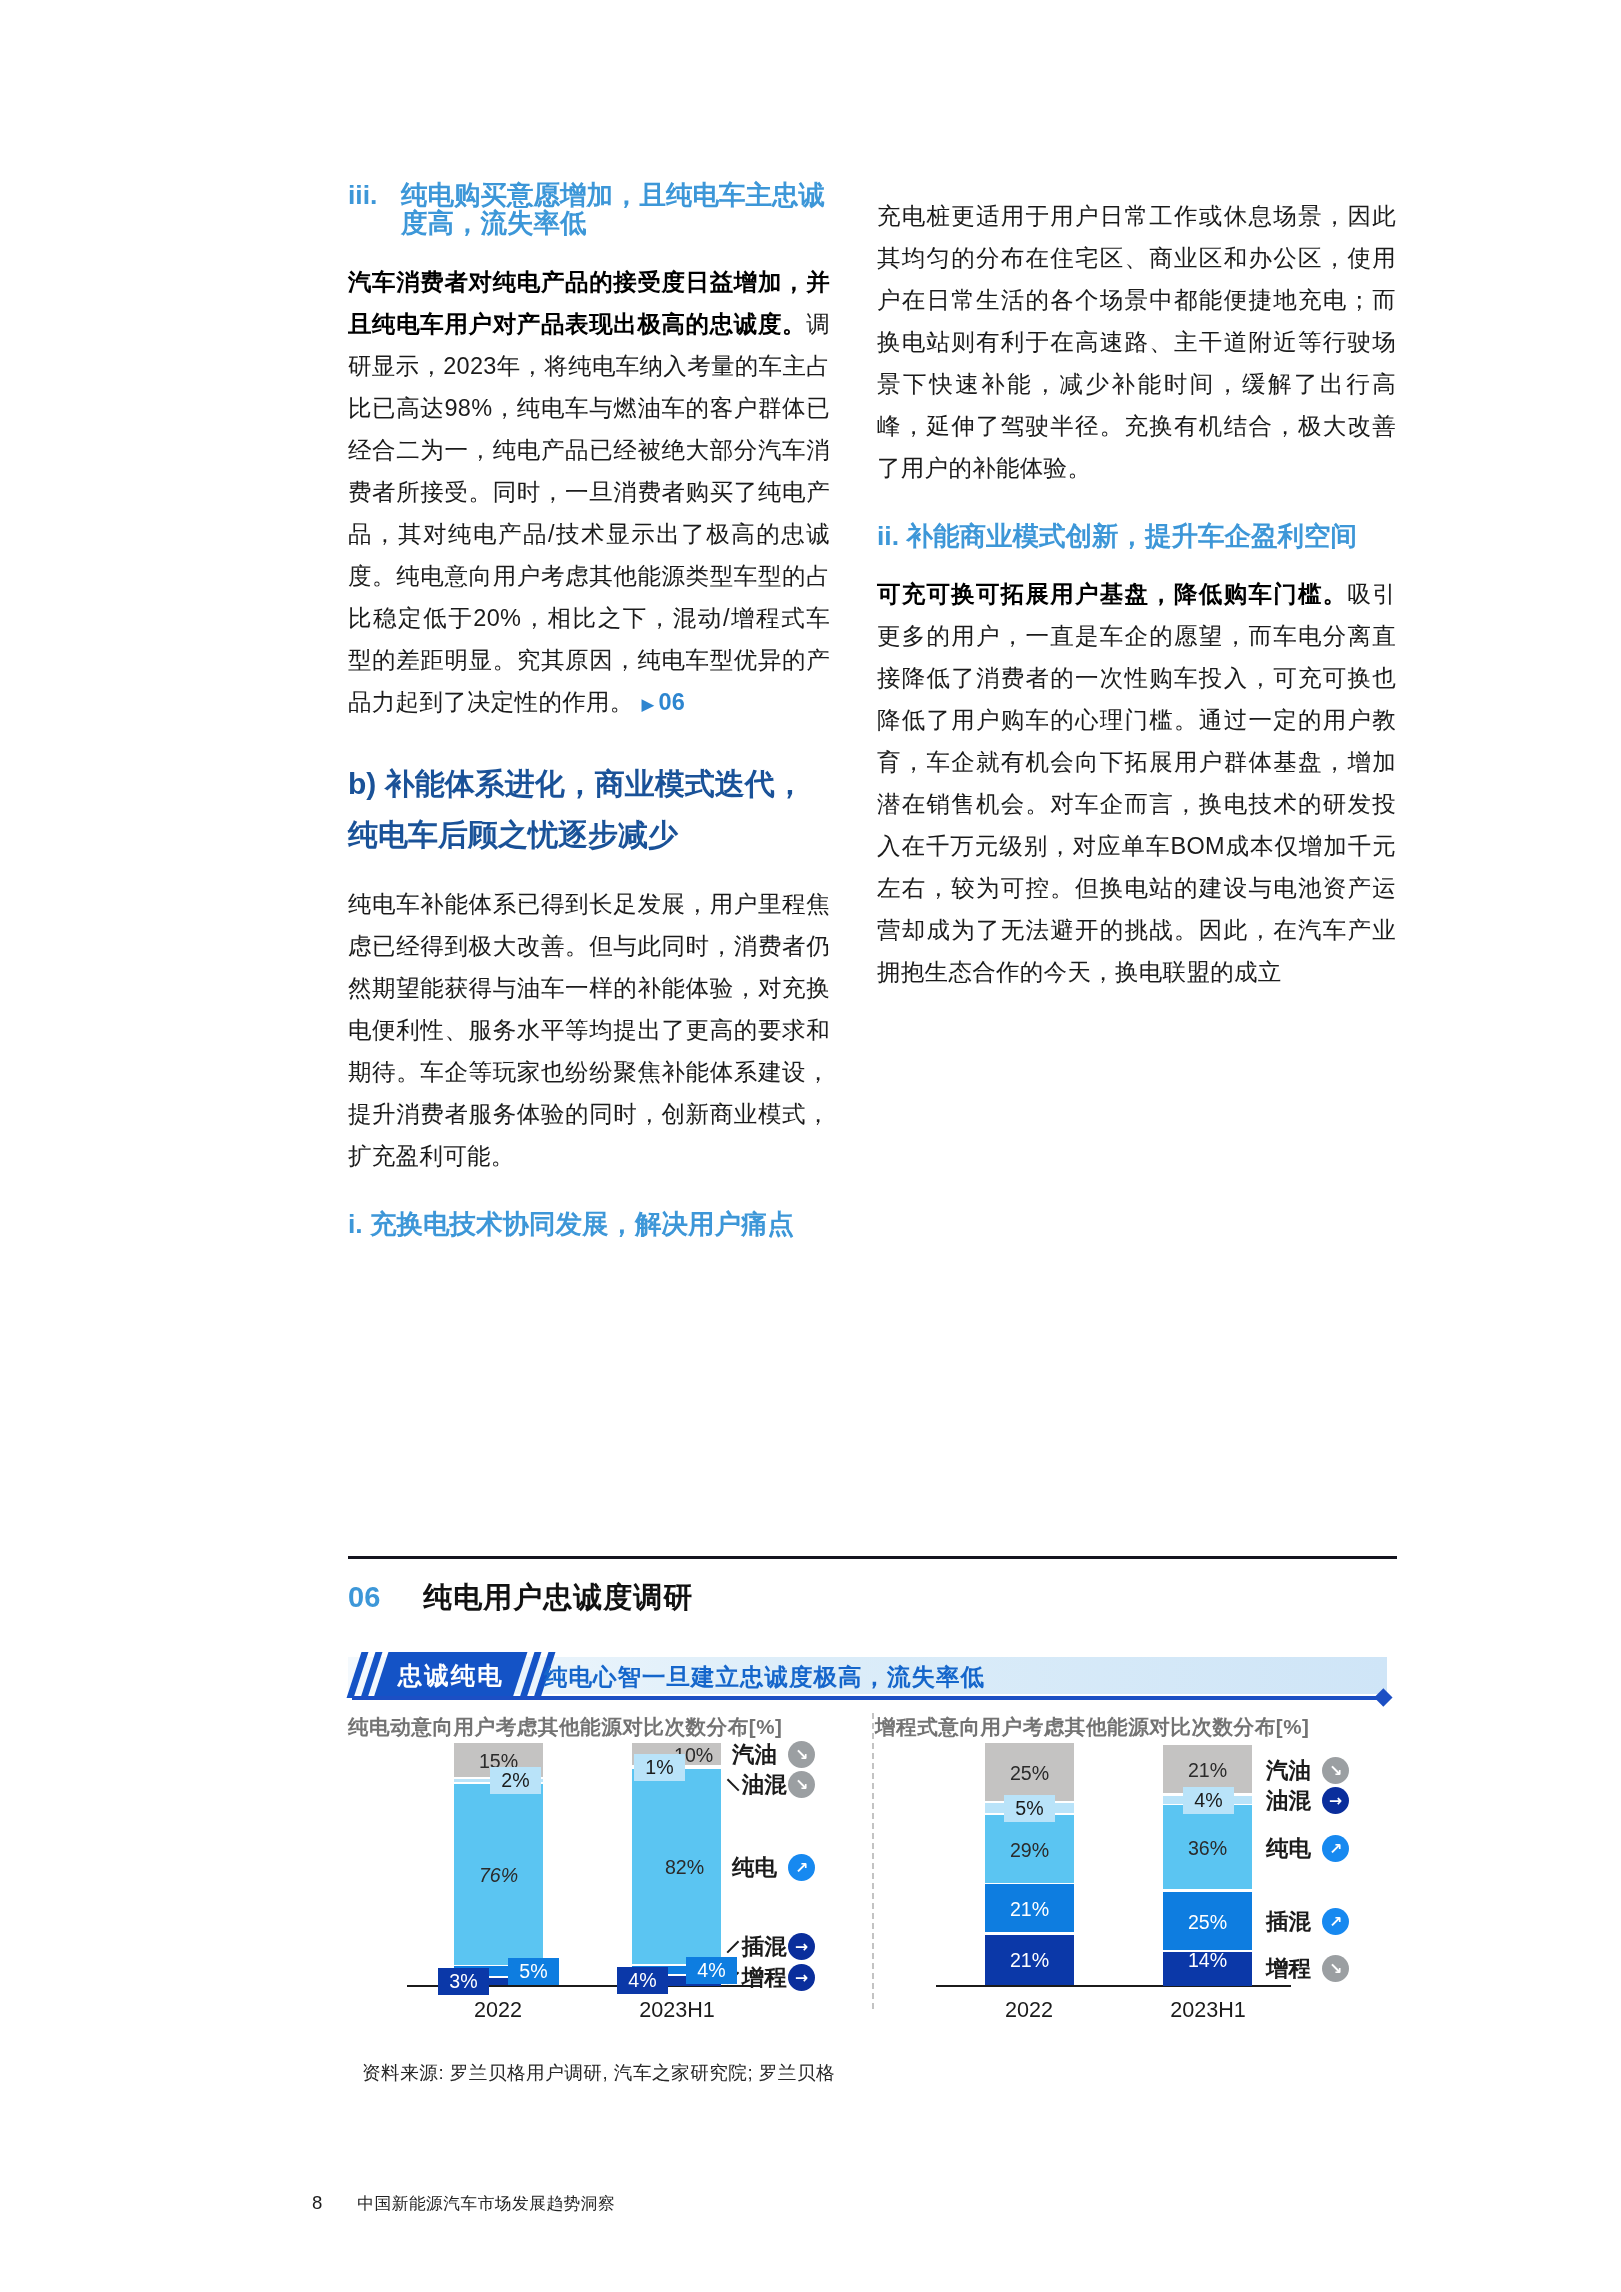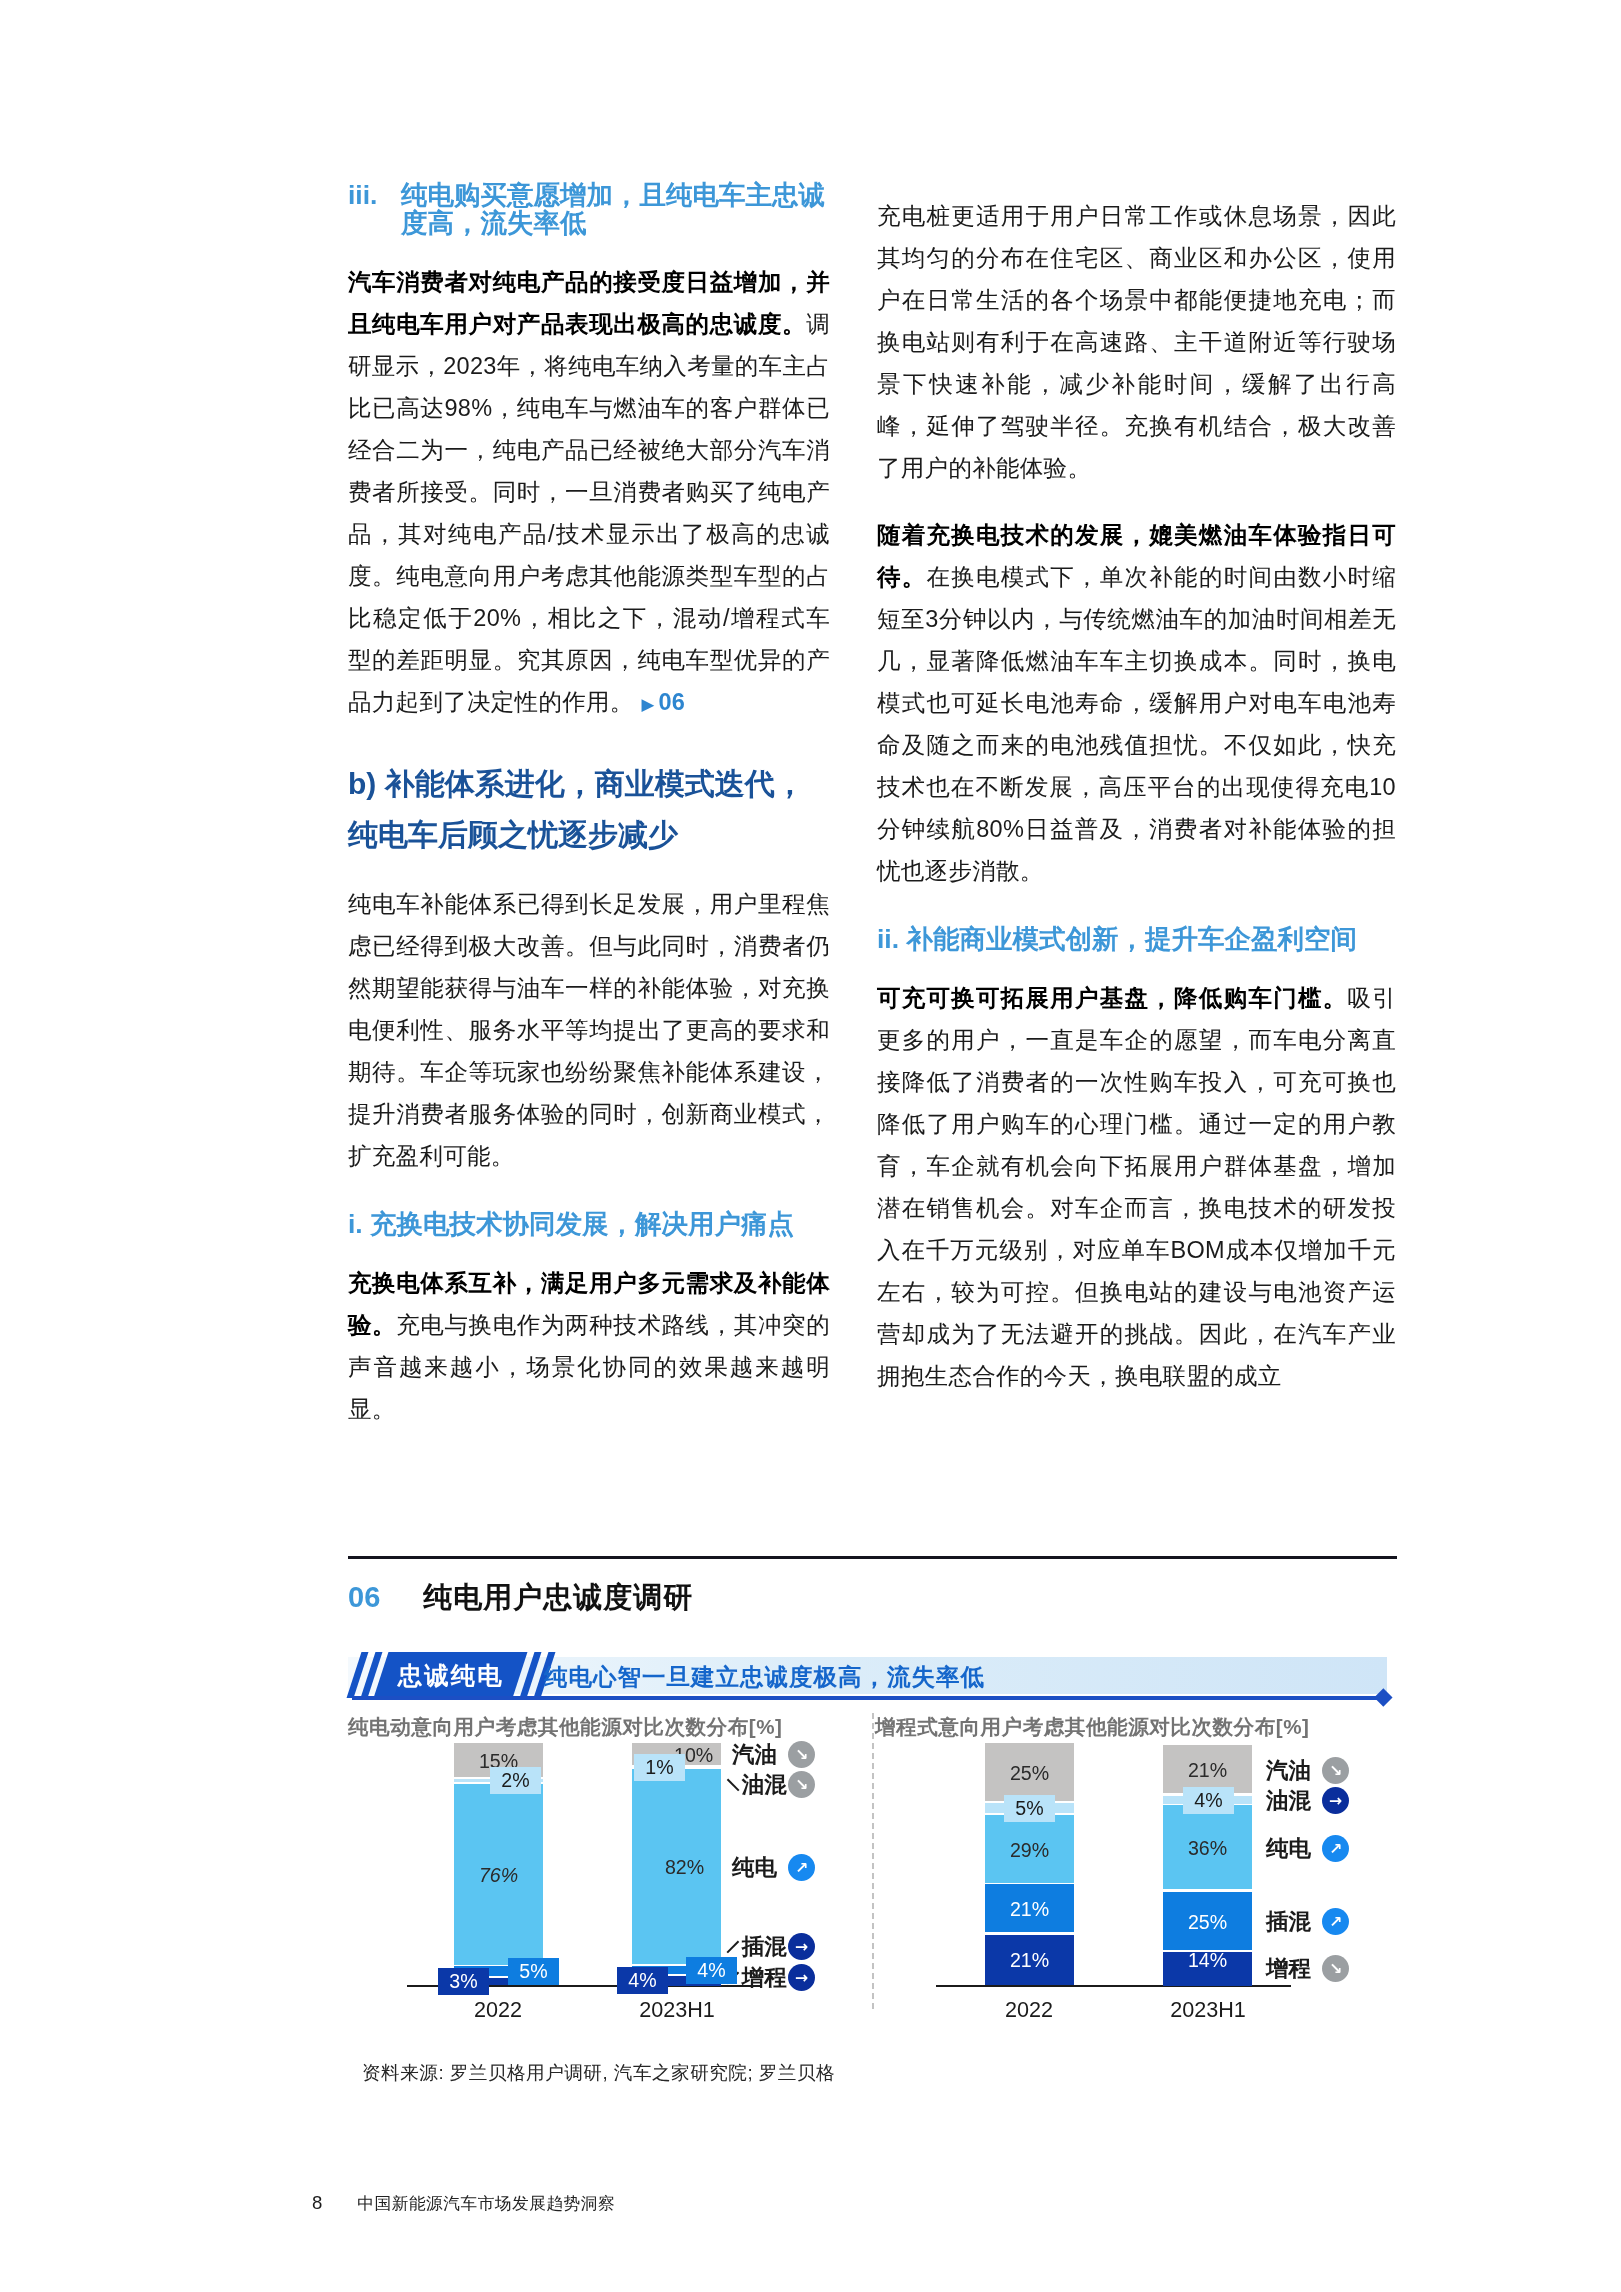--- a/index.html
+++ b/index.html
@@ -58,25 +58,23 @@
 
 <div class="page">
 
   <div class="columns">
     <div class="col left">
       <h3 class="h-light first hang"><span class="marker">iii.</span><span>纯电购买意愿增加，且纯电车主忠诚度高，流失率低</span></h3>
       <p><b>汽车消费者对纯电产品的接受度日益增加，并且纯电车用户对产品表现出极高的忠诚度。</b><span>调研显示，2023年，将纯电车纳入考量的车主占比已高达98%，纯电车与燃油车的客户群体已经合二为一，纯电产品已经被绝大部分汽车消费者所接受。同时，一旦消费者购买了纯电产品，其对纯电产品/技术显示出了极高的忠诚度。纯电意向用户考虑其他能源类型车型的占比稳定低于20%，相比之下，混动/增程式车型的差距明显。究其原因，纯电车型优异的产品力起到了决定性的作用。</span><span class="ref"><span class="tri">▶</span><span>06</span></span></p>
       <h2 class="h-dark">b) 补能体系进化，商业模式迭代，纯电车后顾之忧逐步减少</h2>
       <p>纯电车补能体系已得到长足发展，用户里程焦虑已经得到极大改善。但与此同时，消费者仍然期望能获得与油车一样的补能体验，对充换电便利性、服务水平等均提出了更高的要求和期待。车企等玩家也纷纷聚焦补能体系建设，提升消费者服务体验的同时，创新商业模式，扩充盈利可能。</p>
       <h3 class="h-light">i. 充换电技术协同发展，解决用户痛点</h3>
-      <p><b>充换电体系互补，满足用户多元需求及补能体验。</b><span>充电与换电作为两种技术路线，其冲突的声音越来越小，场景化协同的效果越来越明显。</span></p>
     </div>
     <div class="col right">
       <p>充电桩更适用于用户日常工作或休息场景，因此其均匀的分布在住宅区、商业区和办公区，使用户在日常生活的各个场景中都能便捷地充电；而换电站则有利于在高速路、主干道附近等行驶场景下快速补能，减少补能时间，缓解了出行高峰，延伸了驾驶半径。充换有机结合，极大改善了用户的补能体验。</p>
-      <p><b>随着充换电技术的发展，媲美燃油车体验指日可待。</b><span>在换电模式下，单次补能的时间由数小时缩短至3分钟以内，与传统燃油车的加油时间相差无几，显著降低燃油车车主切换成本。同时，换电模式也可延长电池寿命，缓解用户对电车电池寿命及随之而来的电池残值担忧。不仅如此，快充技术也在不断发展，高压平台的出现使得充电10分钟续航80%日益普及，消费者对补能体验的担忧也逐步消散。</span></p>
       <h3 class="h-light">ii. 补能商业模式创新，提升车企盈利空间</h3>
       <p><b>可充可换可拓展用户基盘，降低购车门槛。</b><span>吸引更多的用户，一直是车企的愿望，而车电分离直接降低了消费者的一次性购车投入，可充可换也降低了用户购车的心理门槛。通过一定的用户教育，车企就有机会向下拓展用户群体基盘，增加潜在销售机会。对车企而言，换电技术的研发投入在千万元级别，对应单车BOM成本仅增加千元左右，较为可控。但换电站的建设与电池资产运营却成为了无法避开的挑战。因此，在汽车产业拥抱生态合作的今天，换电联盟的成立</span></p>
     </div>
   </div>
 
   <div class="figure" id="figure">
     <div class="fig-rule"></div>
     <div class="fig-head">
       <span class="fig-num">06</span>
       <span class="fig-title">纯电用户忠诚度调研</span>

